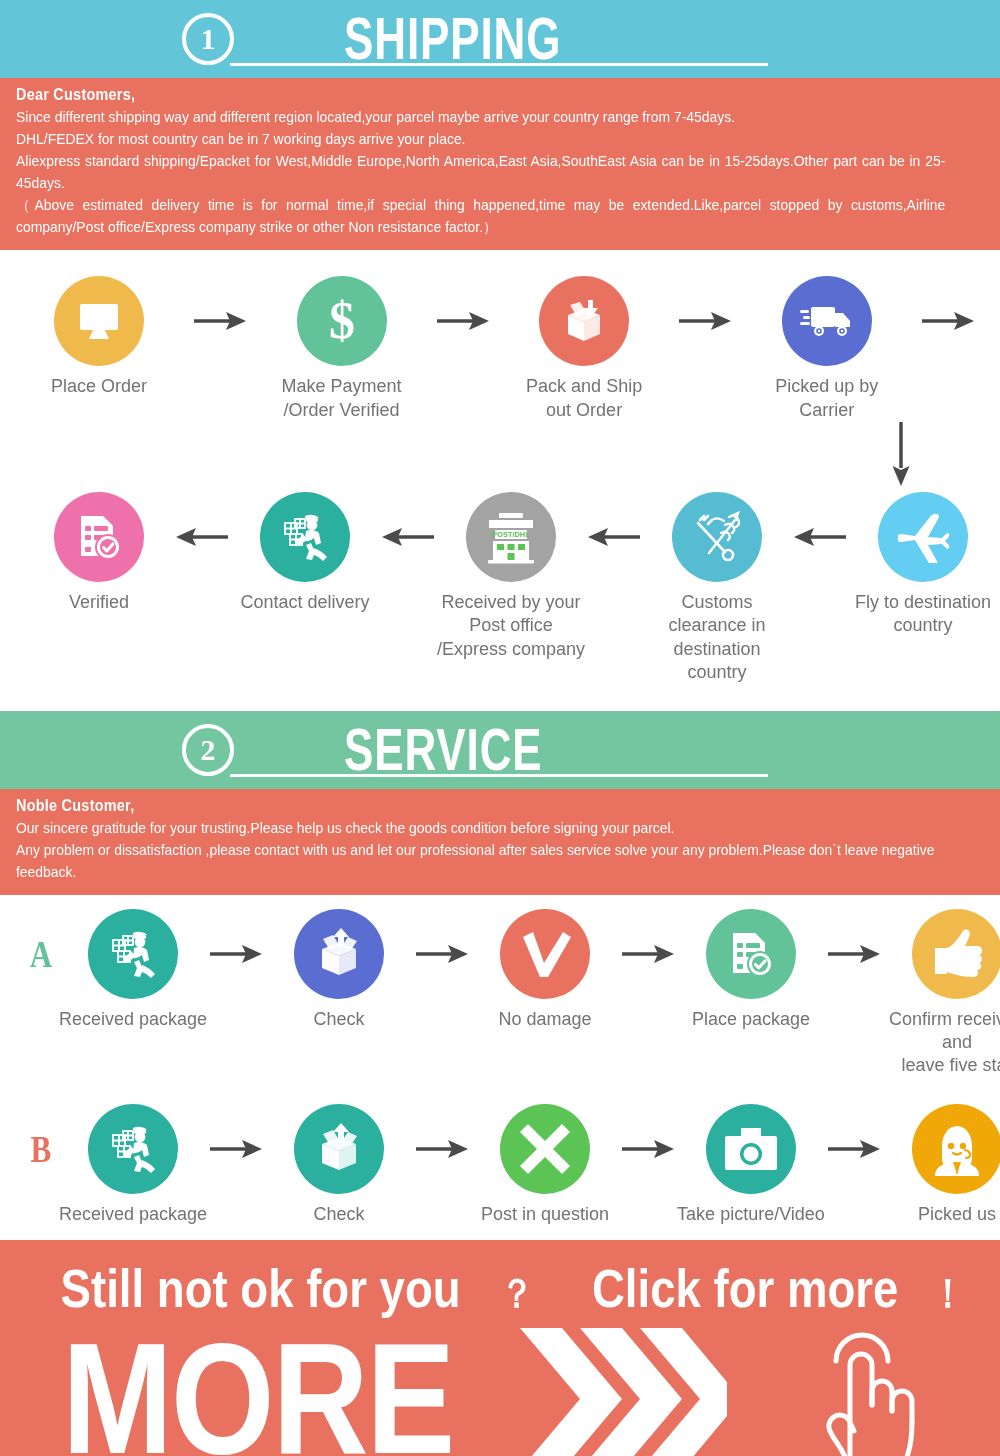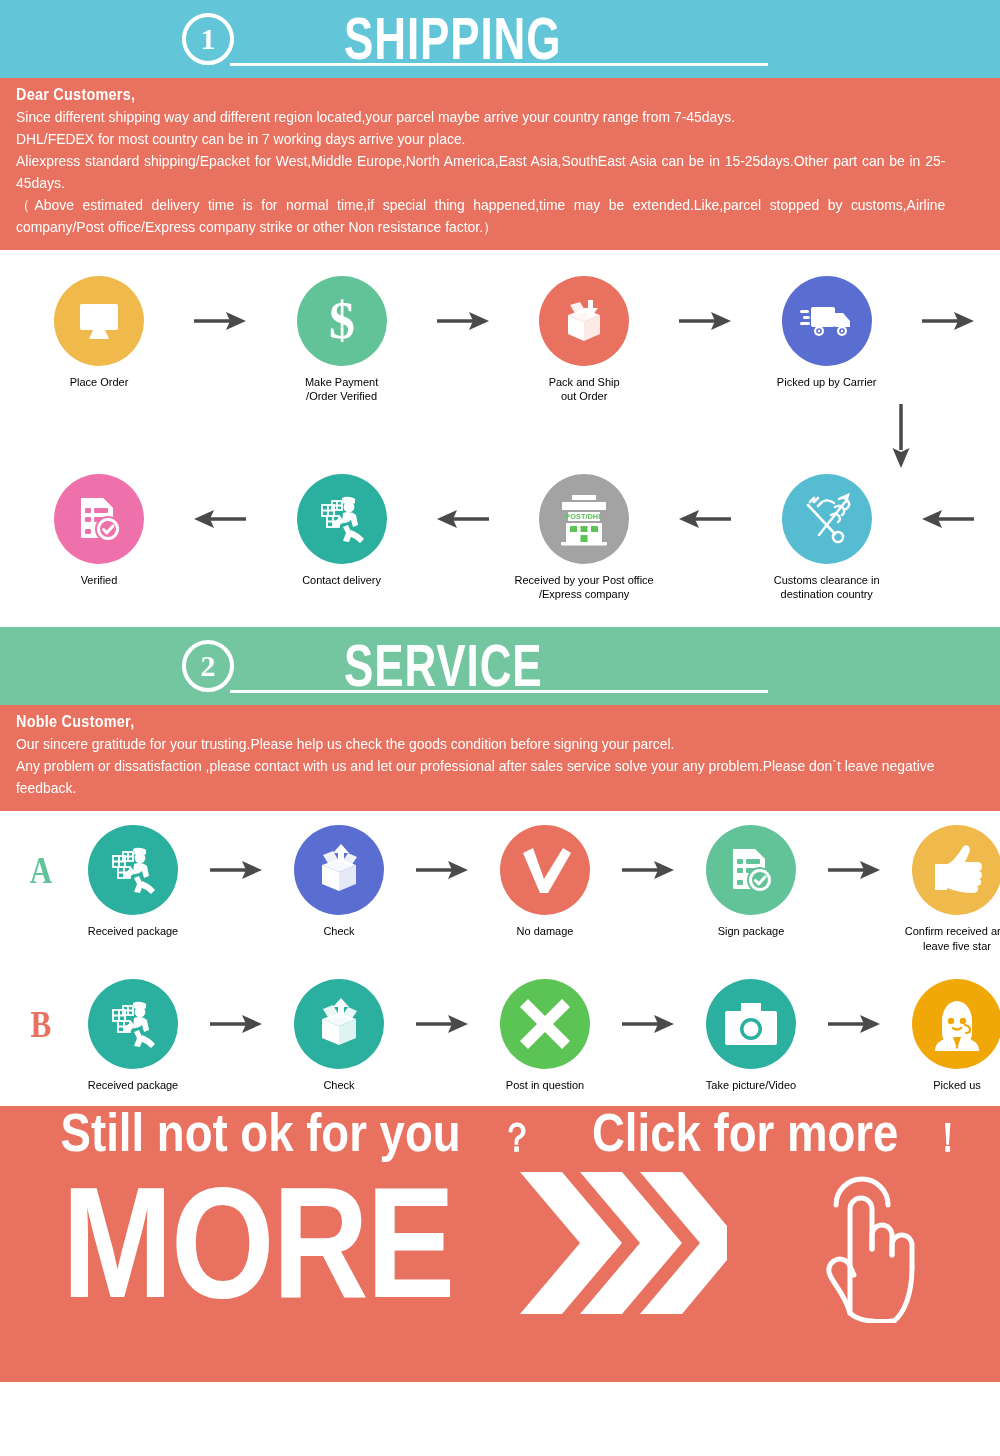--- a/index.html
+++ b/index.html
@@ -71,21 +71,21 @@
     display:flex; flex-direction:column; align-items:center;
     width:150px; flex:0 0 150px;
   }
   .step-icon {
     width:90px; height:90px; border-radius:50%;
     display:flex; align-items:center; justify-content:center;
   }
   .step-icon svg { display:block; }
   .step-label {
     margin-top:9px; text-align:center;
-    font-size:11px; color:#000000; line-height:1.3;
+    font-size:18px; color:#737373; line-height:1.3;
     font-family:"Liberation Sans", sans-serif;
   }
   .arrow {
     flex:0 0 auto; width:56px; height:90px;
     display:flex; align-items:center; justify-content:center;
   }
   .arrow svg { display:block; }
 
   
   .letter {
@@ -96,20 +96,21 @@
     transform:scaleX(0.82); transform-origin:center;
   }
 
   
   .cta {
     width:1000px; height:276px; background:#e8715f;
     position:relative; overflow:hidden;
   }
   .cta-top {
     display:flex; align-items:baseline; justify-content:center;
+    padding-top:22px;
     color:#ffffff;
   }
   .cta-top span {
     font-family:"Liberation Sans Narrow","Liberation Sans", sans-serif;
     font-weight:bold; font-size:53px; line-height:1;
     transform:scaleX(0.86); transform-origin:center;
   }
   .cta-q { font-size:40px !important; padding:0 4px; }
   .cta-gap { width:26px; }
   .cta-bottom {
@@ -347,20 +348,30 @@
             </svg>
           </div>
           <div class="step-label">Customs clearance in<br>destination country</div>
         </div>
         <div class="arrow">
           <svg width="52" height="24" viewBox="0 0 52 24">
             <path d="M52 12 L14 12" stroke="#4a4a4a" stroke-width="3.4" fill="none"></path>
             <path d="M0 12 L20 3 L16 12 L20 21 Z" fill="#4a4a4a"></path>
           </svg>
         </div>
+        <div class="step">
+          <div class="step-icon" style="background: rgb(99, 205, 242);">
+            <svg width="58" height="52" viewBox="0 0 58 52">
+              <g fill="#fff">
+      <path d="M4 27 q-1 -4 3 -4 l14 2 L36 6 q3 -4 7 -3 q3 1 1 5 L34 26 l14 1 l4 -4 q2 -2 3 0 q1 2 -1 4 l-3 3 l3 3 q2 2 1 4 q-1 2 -3 0 l-4 -4 l-14 1 l10 18 q2 4 -1 5 q-4 1 -7 -3 L21 29 L7 31 q-4 0 -3 -4 z"></path>
+    </g>
+            </svg>
+          </div>
+          <div class="step-label">Fly to destination<br>country</div>
+        </div>
       </div>
   </div>
 
   <div class="spacer-md"></div>
 
   <div class="banner service">
     <div class="num-badge">2</div>
     <div class="banner-title">SERVICE</div>
     <div class="banner-rule"></div>
   </div>
@@ -455,21 +466,21 @@
       <rect x="21" y="24" width="14" height="5" rx="1" fill="#63c398"></rect>
       <rect x="8" y="33" width="24" height="12" rx="1"></rect>
       <rect x="12" y="36" width="6" height="5" rx="1" fill="#63c398"></rect>
       <circle cx="35" cy="36" r="13" fill="#63c398"></circle>
       <circle cx="35" cy="36" r="11" fill="#fff"></circle>
       <circle cx="35" cy="36" r="8" fill="#63c398"></circle>
       <path d="M30.5 36.5 l3.2 3.4 l6.3 -7" stroke="#fff" stroke-width="3" fill="none" stroke-linecap="round" stroke-linejoin="round"></path>
     </g>
             </svg>
           </div>
-          <div class="step-label">Sign package</div>
+          <div class="step-label">Place package</div>
         </div>
         <div class="arrow">
           <svg width="52" height="24" viewBox="0 0 52 24">
             <path d="M0 12 L38 12" stroke="#4a4a4a" stroke-width="3.4" fill="none"></path>
             <path d="M52 12 L32 3 L36 12 L32 21 Z" fill="#4a4a4a"></path>
           </svg>
         </div>
         <div class="step">
           <div class="step-icon" style="background: rgb(240, 185, 75);">
             <svg width="56" height="52" viewBox="0 0 56 52">

